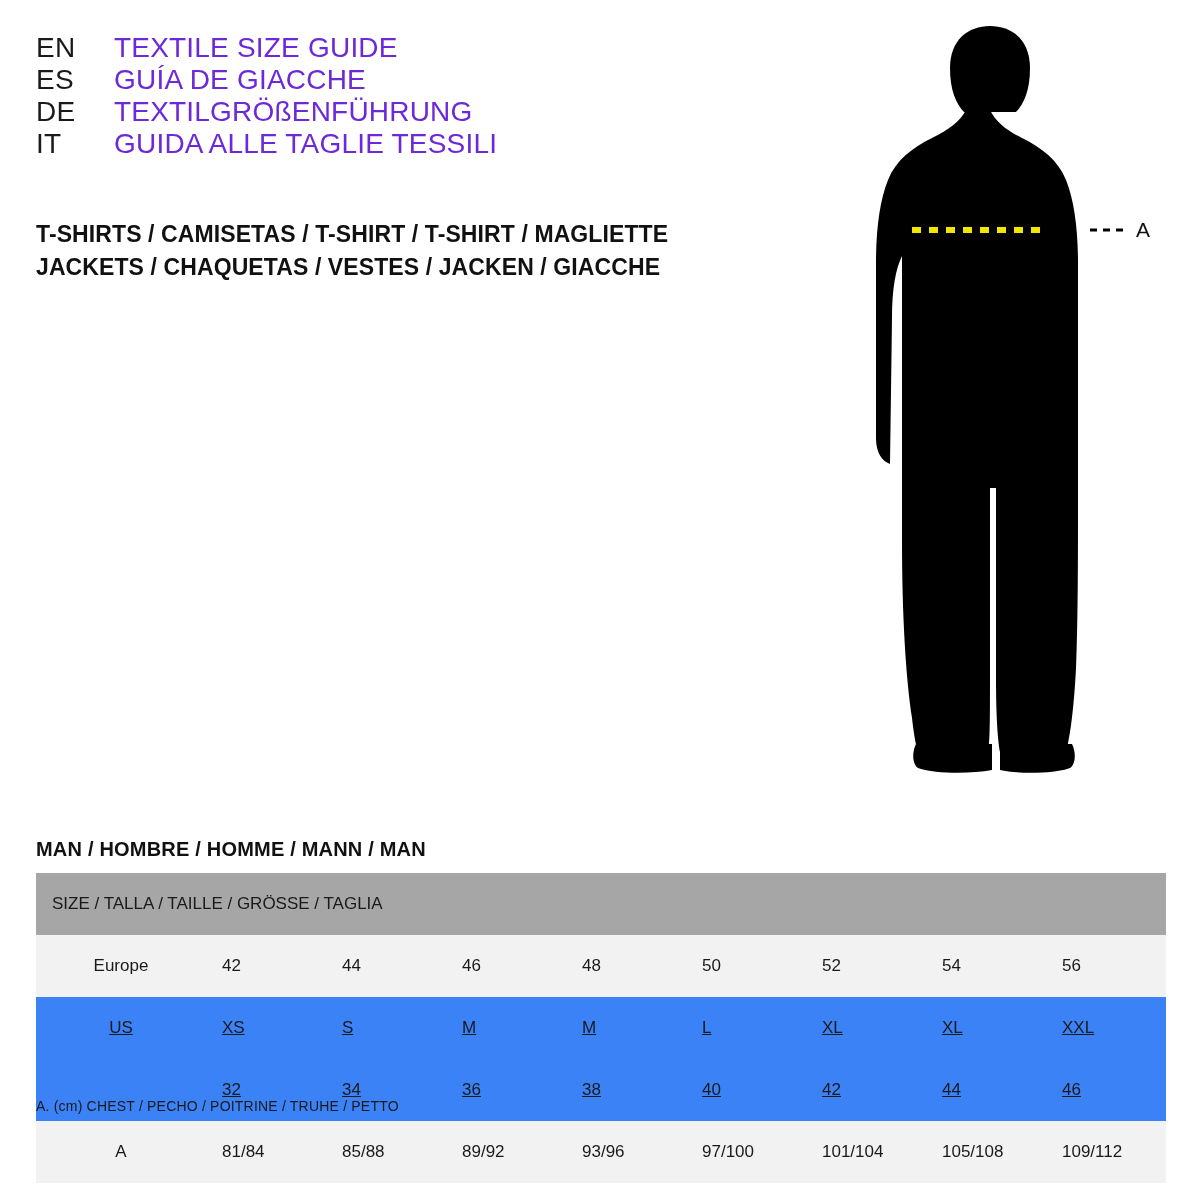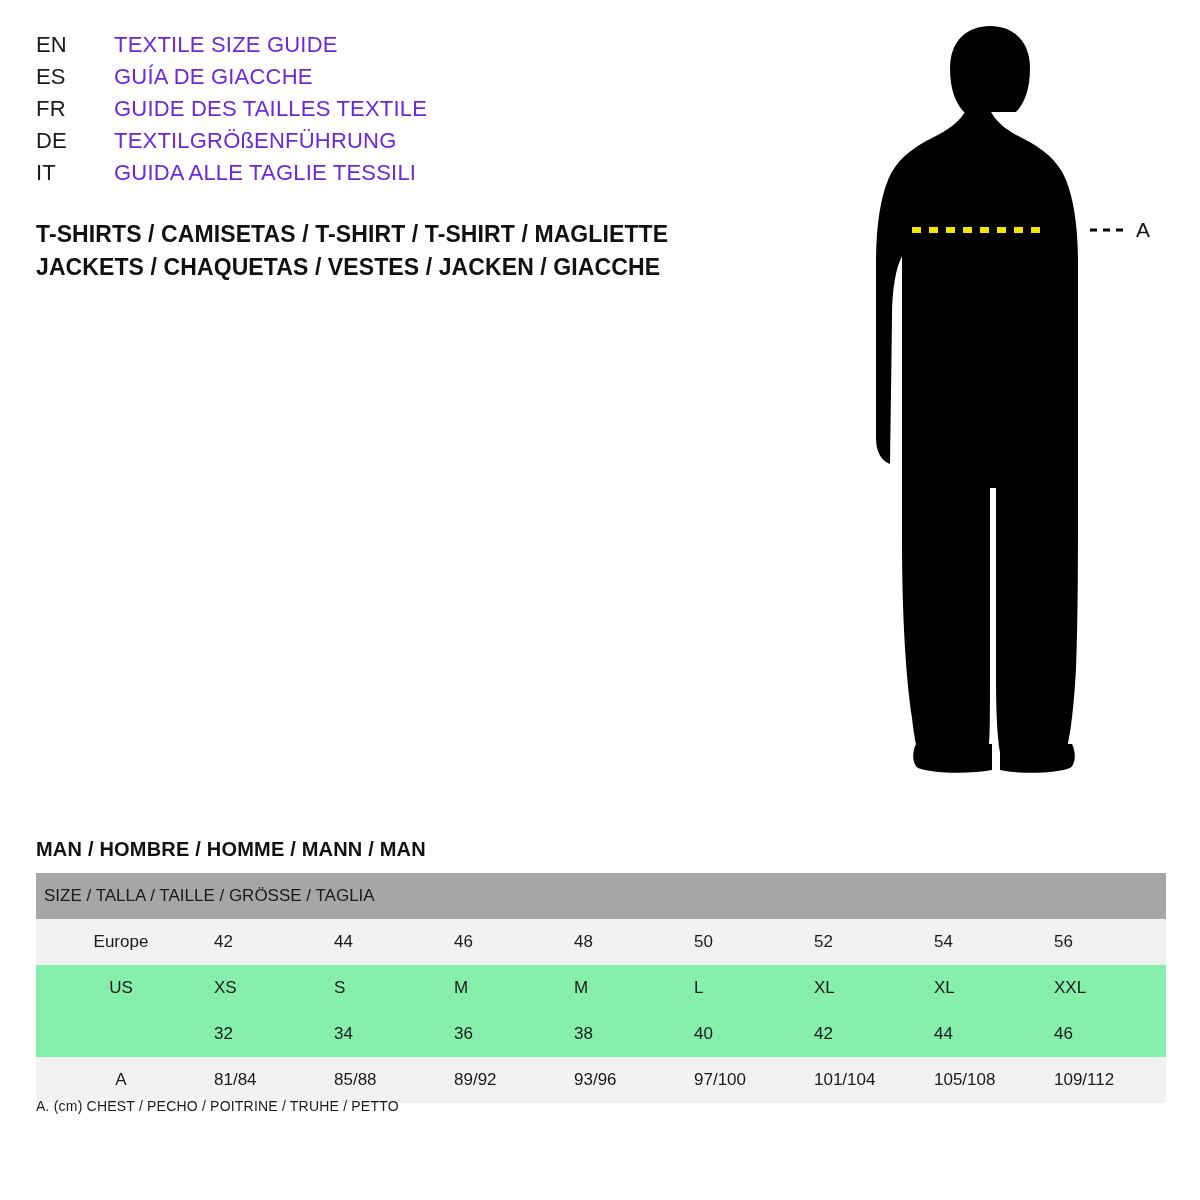--- a/index.html
+++ b/index.html
@@ -20,21 +20,21 @@
   .lang-block {
     position: absolute;
     top: 32px;
     left: 36px;
     width: 700px;
   }
   .lang-row {
     display: flex;
     align-items: baseline;
     height: 32px;
-    font-size: 22px;
+    font-size: 28px;
     letter-spacing: 0.2px;
   }
   .lang-code {
     width: 78px;
     flex: 0 0 78px;
     color: #1a1a1a;
   }
   .lang-text {
     color: #6d28d9;
   }
@@ -80,33 +80,33 @@
     letter-spacing: 0.2px;
   }
   table.size-table {
     border-collapse: collapse;
     width: 1130px;
     table-layout: fixed;
   }
   table.size-table td {
     font-size: 17px;
     color: #1a1a1a;
-    padding: 8px;
+    padding: 16px;
     height: 30px;
     vertical-align: middle;
   }
   .row-head td {
     background: #a6a6a6;
     font-size: 17px;
     color: #111111;
     height: 30px;
     padding-left: 8px;
   }
   .row-light td { background: #f2f2f2; }
-  .row-dark td  { background: #86efac; }
+  .row-dark td  { background: #3b82f6; text-decoration: underline; }
 
   td.label-cell {
     padding-left: 8px;
     text-align: center;
   }
   td.val-cell {
     text-align: left;
   }
 
   .footnote {
@@ -122,24 +122,20 @@
 <body>
 
 <div class="lang-block">
   <div class="lang-row">
     <span class="lang-code">EN</span>
     <span class="lang-text">TEXTILE SIZE GUIDE</span>
   </div>
   <div class="lang-row">
     <span class="lang-code">ES</span>
     <span class="lang-text">GUÍA DE GIACCHE</span>
-  </div>
-  <div class="lang-row">
-    <span class="lang-code">FR</span>
-    <span class="lang-text">GUIDE DES TAILLES TEXTILE</span>
   </div>
   <div class="lang-row">
     <span class="lang-code">DE</span>
     <span class="lang-text">TEXTILGRÖßENFÜHRUNG</span>
   </div>
   <div class="lang-row">
     <span class="lang-code">IT</span>
     <span class="lang-text">GUIDA ALLE TAGLIE TESSILI</span>
   </div>
 </div>

